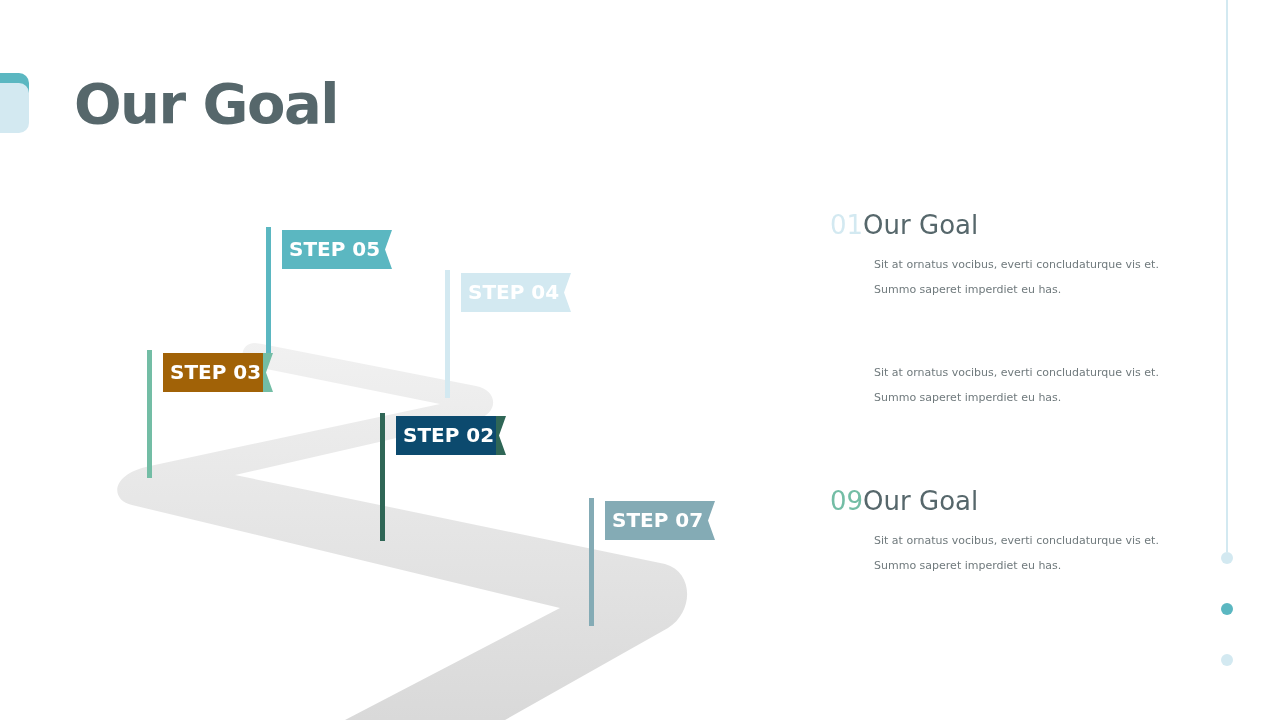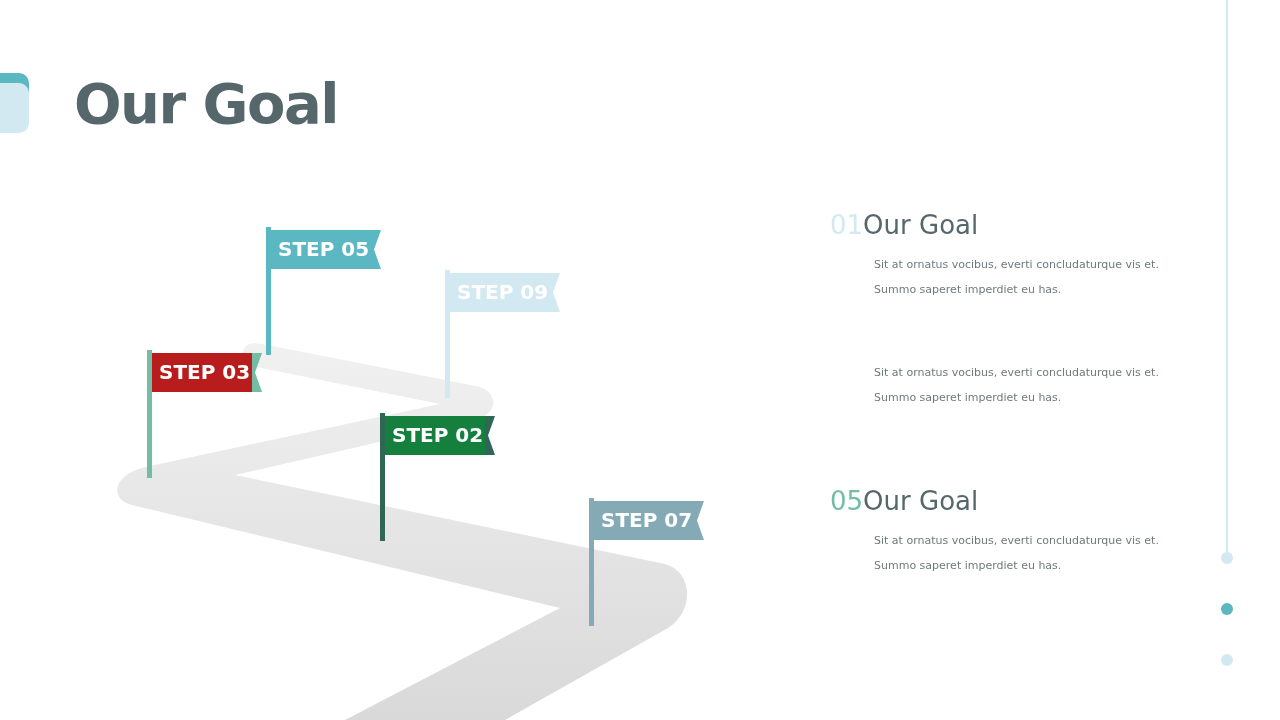--- a/index.html
+++ b/index.html
@@ -9,21 +9,21 @@
     .accent-tab { position: absolute; left: -12px; top: 73px; width: 41px; height: 60px; }
     .accent-tab .back { position: absolute; left: 0; top: 0; width: 41px; height: 56px; background: #5bb7c1; border-radius: 10px; }
     .accent-tab .front { position: absolute; left: 0; top: 10px; width: 41px; height: 50px; background: #d3e9f1; border-radius: 10px; }
 
     .page-title { position: absolute; left: 74px; top: 68px; font-size: 56px; font-weight: bold; color: #56676b; letter-spacing: -1.5px; line-height: 72px; }
 
     .road { position: absolute; left: 0; top: 0; width: 1280px; height: 720px; }
 
     .flag { position: absolute; }
     .flag .pole { position: absolute; left: 0; top: 0; width: 5px; }
-    .flag .banner { position: absolute; left: 5px; top: 3px; height: 39px; color: #ffffff; font-weight: bold; font-size: 20px; line-height: 39px; padding-left: 7px; white-space: nowrap; }
+    .flag .banner { position: absolute; left: 16px; top: 3px; height: 39px; color: #ffffff; font-weight: bold; font-size: 20px; line-height: 39px; padding-left: 7px; white-space: nowrap; }
     .flag .banner svg { position: absolute; right: -10px; top: 0; }
 
     .goal-item { position: absolute; left: 830px; width: 300px; }
     .goal-heading { font-size: 26px; line-height: 30px; color: #56676b; white-space: nowrap; }
     .goal-heading .num { margin-right: 0; }
     .goal-desc { margin-top: 12px; font-size: 11px; line-height: 25px; color: #707a7d; width: 290px; margin-left: 44px; }
 
     .side-line { position: absolute; left: 1226px; top: 0; width: 2px; height: 552px; background: #d3e9f1; }
     .dot { position: absolute; left: 1221px; width: 12px; height: 12px; border-radius: 50%; }
   </style>
@@ -63,33 +63,33 @@
 
 <div id="flags-container">
     <div class="flag" style="left: 266px; top: 227px;">
       <div class="pole" style="height: 128px; background: rgb(91, 183, 193);"></div>
       <div class="banner" style="width: 100px; background: rgb(91, 183, 193);"><span>STEP 05</span><svg width="10" height="39">
           <polygon points="0,0 10,0 3,19.5 10,39 0,39" fill="#5bb7c1"></polygon>
         </svg></div>
     </div>
     <div class="flag" style="left: 445px; top: 270px;">
       <div class="pole" style="height: 128px; background: rgb(211, 233, 241);"></div>
-      <div class="banner" style="width: 100px; background: rgb(211, 233, 241);"><span>STEP 09</span><svg width="10" height="39">
+      <div class="banner" style="width: 100px; background: rgb(211, 233, 241);"><span>STEP 04</span><svg width="10" height="39">
           <polygon points="0,0 10,0 3,19.5 10,39 0,39" fill="#d3e9f1"></polygon>
         </svg></div>
     </div>
     <div class="flag" style="left: 147px; top: 350px;">
       <div class="pole" style="height: 128px; background: rgb(115, 189, 165);"></div>
-      <div class="banner" style="width: 100px; background: #b91c1c;"><span>STEP 03</span><svg width="10" height="39">
+      <div class="banner" style="width: 100px; background: #a16207;"><span>STEP 03</span><svg width="10" height="39">
           <polygon points="0,0 10,0 3,19.5 10,39 0,39" fill="#73bda5"></polygon>
         </svg></div>
     </div>
     <div class="flag" style="left: 380px; top: 413px;">
       <div class="pole" style="height: 128px; background: rgb(47, 102, 86);"></div>
-      <div class="banner" style="width: 100px; background: #15803d;"><span>STEP 02</span><svg width="10" height="39">
+      <div class="banner" style="width: 100px; background: #0c4a6e;"><span>STEP 02</span><svg width="10" height="39">
           <polygon points="0,0 10,0 3,19.5 10,39 0,39" fill="#2f6656"></polygon>
         </svg></div>
     </div>
     <div class="flag" style="left: 589px; top: 498px;">
       <div class="pole" style="height: 128px; background: rgb(132, 171, 181);"></div>
       <div class="banner" style="width: 100px; background: rgb(132, 171, 181);"><span>STEP 07</span><svg width="10" height="39">
           <polygon points="0,0 10,0 3,19.5 10,39 0,39" fill="#84abb5"></polygon>
         </svg></div>
     </div>
   </div>
@@ -100,21 +100,21 @@
   </div>
   <p class="goal-desc">Sit at ornatus vocibus, everti concludaturque vis et. Summo saperet imperdiet eu has.</p>
 </div>
 
 <div class="goal-item" style="top:348px">
   <p class="goal-desc">Sit at ornatus vocibus, everti concludaturque vis et. Summo saperet imperdiet eu has.</p>
 </div>
 
 <div class="goal-item" style="top:486px">
   <div class="goal-heading">
-    <span class="num" style="color:#73bda5">05</span><span>Our Goal</span>
+    <span class="num" style="color:#73bda5">09</span><span>Our Goal</span>
   </div>
   <p class="goal-desc">Sit at ornatus vocibus, everti concludaturque vis et. Summo saperet imperdiet eu has.</p>
 </div>
 
 <div class="side-line"></div>
 <div class="dot" style="top: 552px; background: rgb(211, 233, 241);"></div>
 <div class="dot" style="top: 603px; background: rgb(91, 183, 193);"></div>
 <div class="dot" style="top: 654px; background: rgb(211, 233, 241);"></div>
 
 </body></html>

